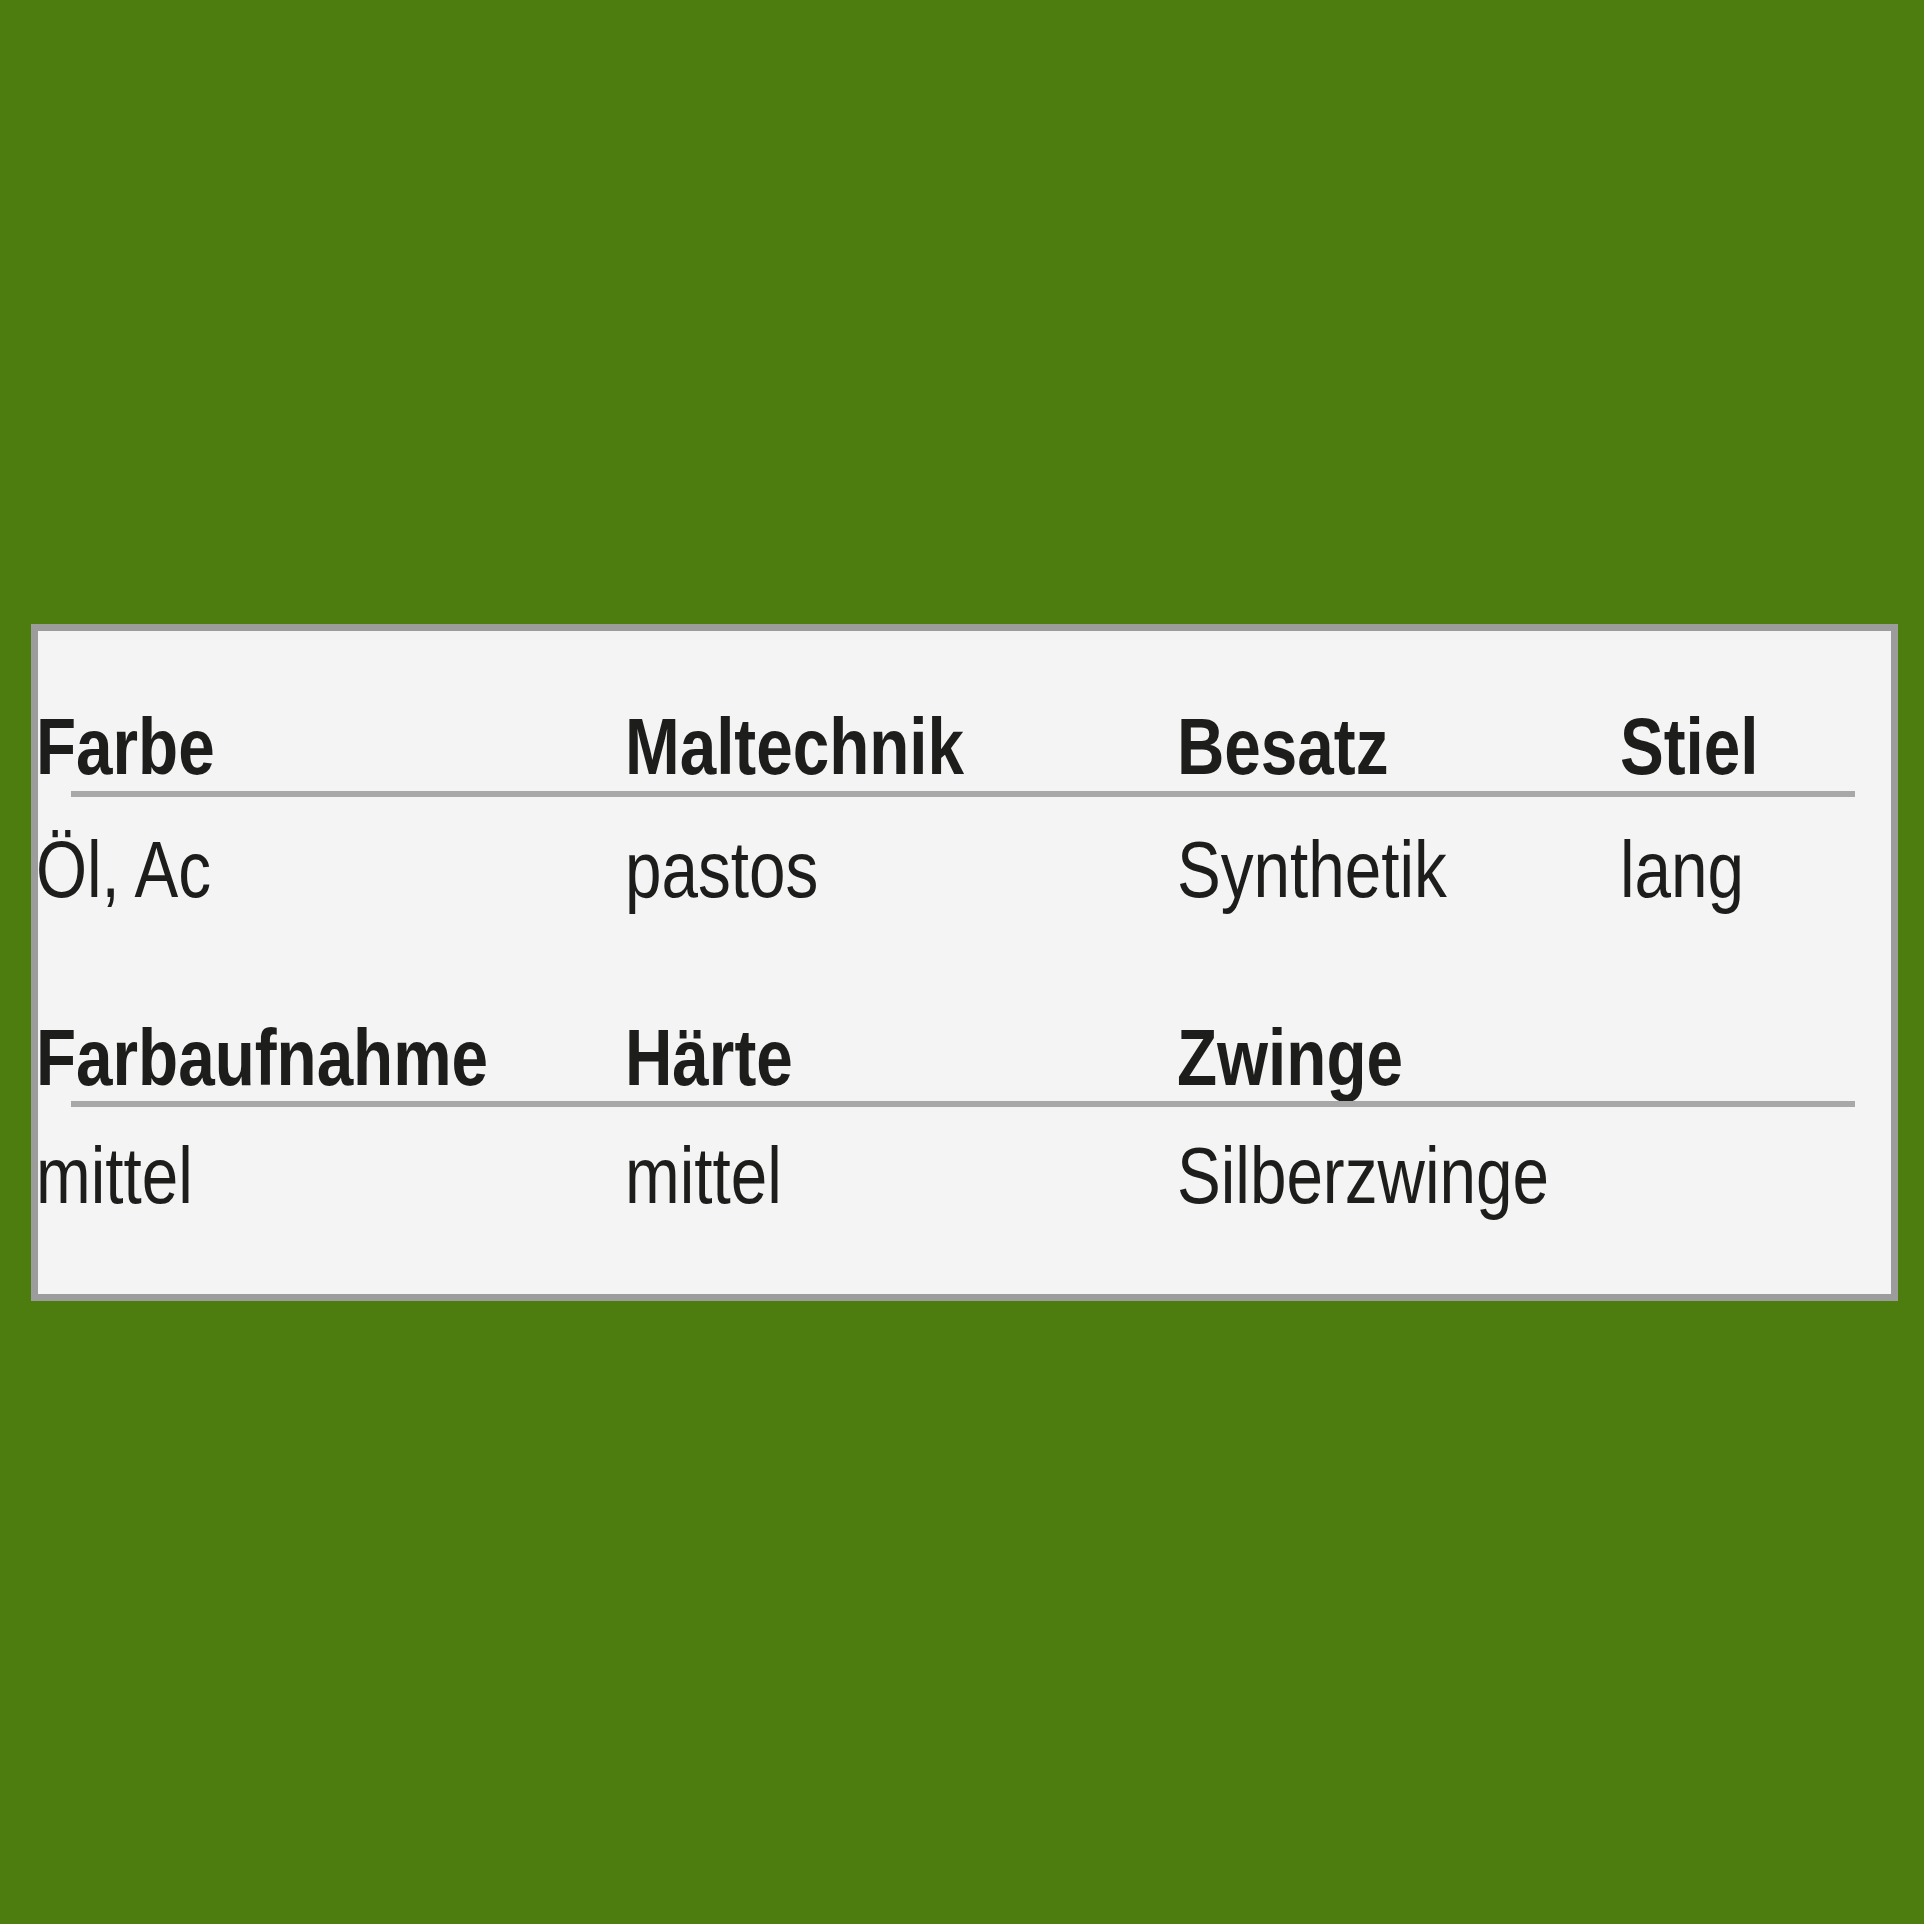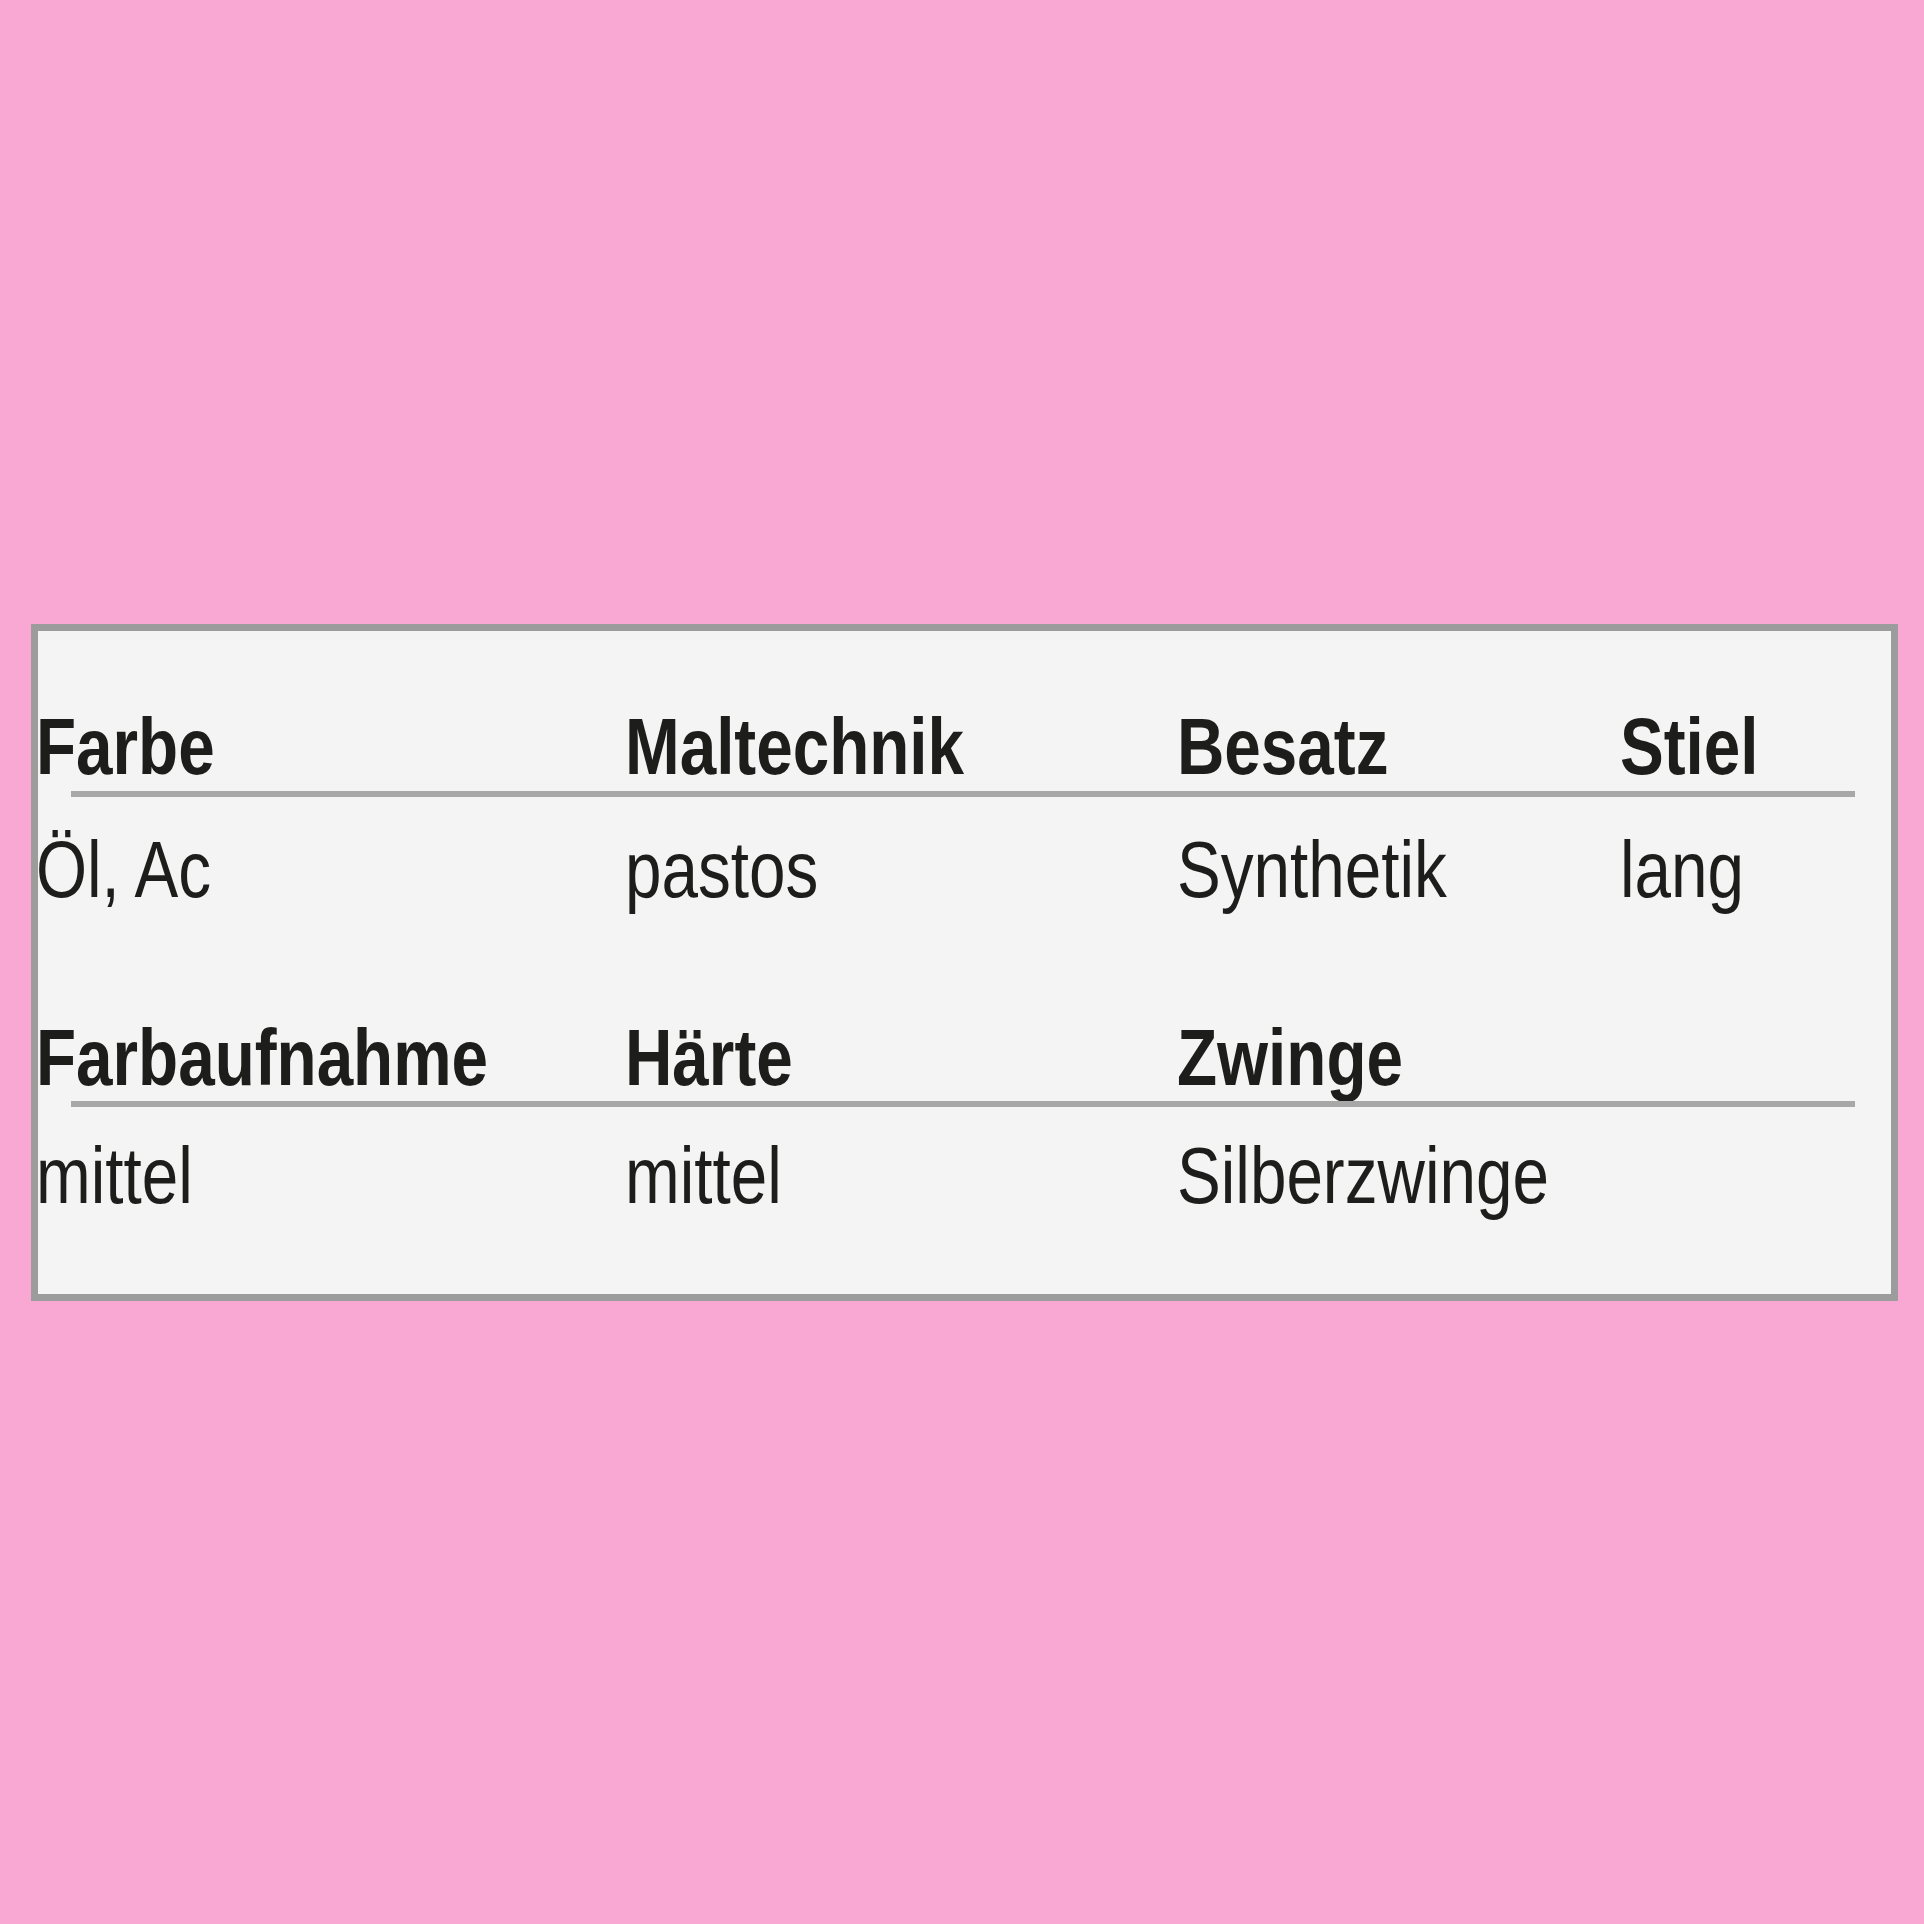--- a/index.html
+++ b/index.html
@@ -4,21 +4,21 @@
 <style>
   html, body {
     margin: 0;
     padding: 0;
     background: #ffffff;
   }
   #stage {
     position: relative;
     width: 1925px;
     height: 1925px;
-    background: #f9a8d4;
+    background: #4d7c0f;
     font-family: "Liberation Sans", "DejaVu Sans", sans-serif;
     overflow: hidden;
   }
   .panel {
     position: absolute;
     left: 30.5px;
     top: 624px;
     width: 1853px;
     height: 663px;
     border: 7.2px solid #9c9c9c;

